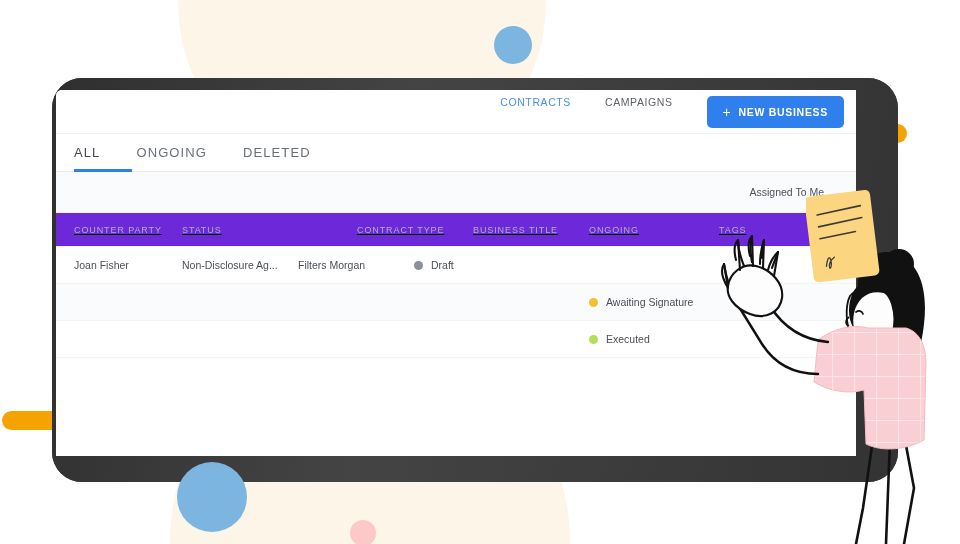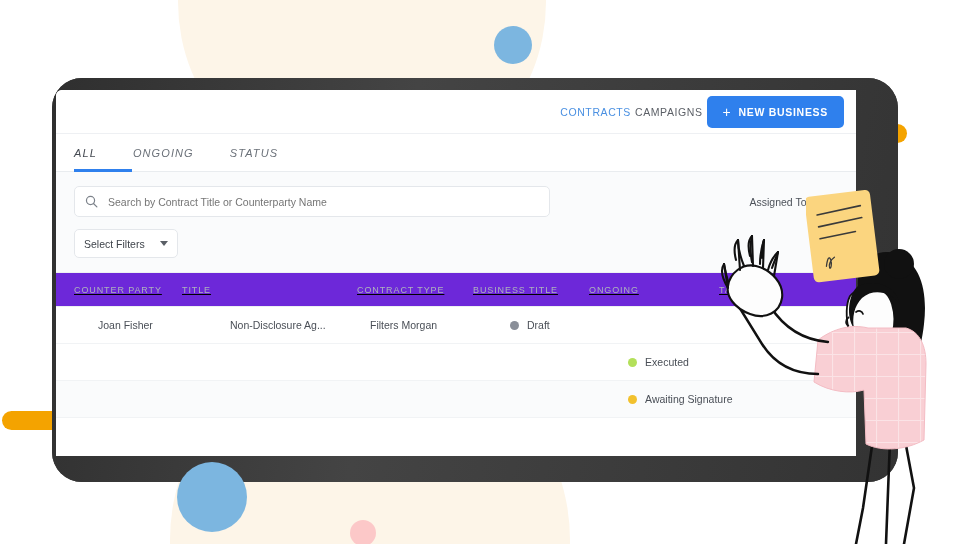--- a/index.html
+++ b/index.html
@@ -90,21 +90,21 @@
   }
   #logo { display: flex; align-items: center; gap: 6px; }
   #logo-mark { width: 18px; height: 20px; display: block; }
   #logo-text {
     font-size: 14.5px; letter-spacing: 1.6px; font-weight: 400;
   }
   #logo-text .spot { color: #9fb3cc; }
   #logo-text .draft { color: #2f4562; font-weight: 700; }
   #topnav {
     margin-left: auto;
-    display: flex; align-items: center; gap: 4px;
+    display: flex; gap: 34px;
   }
   .topnav-link {
     font-size: 10.5px; letter-spacing: 0.6px;
     color: #5b5f66; cursor: pointer; white-space: nowrap;
   }
   .topnav-link.active { color: #4a90e2; }
   #new-workflow-btn {
     display: flex; align-items: center; gap: 7px;
     background: #2f80ed; color: #fff;
     font-size: 10.5px; font-weight: 700; letter-spacing: 0.7px;
@@ -116,22 +116,22 @@
   
   #tabs-row {
     position: relative;
     height: 38px;
     background: #ffffff;
     display: flex; align-items: center;
     padding-left: 18px; gap: 36px;
     border-bottom: 1px solid #e9ecef;
   }
   .tab {
-    font-size: 11px; letter-spacing: 1.1px;
-    color: #454a52; cursor: pointer; white-space: nowrap; font-style: italic;
+    font-size: 13px; letter-spacing: 1.1px;
+    color: #454a52; cursor: pointer; white-space: nowrap;
   }
   .tab.inactive { color: #6a7078; }
   #tab-underline {
     position: absolute; left: 18px; bottom: -1px;
     width: 58px; height: 3px; background: #2f80ed;
   }
 
   
   #filter-zone {
     background: #fafbfc;
@@ -188,21 +188,21 @@
   }
   .tr {
     display: flex; align-items: center;
     height: 37px;
     padding: 0 10px;
     border-bottom: 1px solid #f1f3f5;
   }
   .tr.alt { background: #fafbfc; }
   .td {
     font-size: 10.5px; color: #4a4f57;
-    white-space: nowrap; overflow: hidden; margin-left: 24px;
+    white-space: nowrap; overflow: hidden;
   }
   
   .c-counter  { width: 116px; padding-left: 8px; }
   .c-title    { width: 175px; }
   .c-type     { width: 116px; }
   .c-user     { width: 116px; }
   .c-status   { width: 130px; }
   .c-tags     { width: 100px; }
 
   .skel {
@@ -264,83 +264,72 @@
         <button id="new-workflow-btn">
           <span class="plus">+</span>
           <span>NEW BUSINESS</span>
         </button>
       </nav>
     </div>
 
     <div id="tabs-row">
       <span class="tab">ALL</span>
       <span class="tab inactive">ONGOING</span>
-      <span class="tab inactive">STATUS</span>
+      <span class="tab inactive">DELETED</span>
       <div id="tab-underline"></div>
     </div>
 
     <div id="filter-zone">
       <div id="search-row">
-        <div id="search-box">
-          <svg width="13" height="13" viewBox="0 0 16 16">
-            <circle cx="6.8" cy="6.8" r="5" fill="none" stroke="#7c828a" stroke-width="1.5"></circle>
-            <line x1="10.4" y1="10.4" x2="14.6" y2="14.6" stroke="#7c828a" stroke-width="1.5" stroke-linecap="round"></line>
-          </svg>
-          <input id="search-input" type="text" placeholder="Search by Contract Title or Counterparty Name" style="">
-        </div>
         <span id="assigned-to-me">Assigned To Me</span>
       </div>
 
-      <div id="select-filters">
-        <span id="select-filters-label">Select Filters</span>
-        <span class="caret"></span>
-      </div>
     </div>
 
     <div id="table">
       <div id="table-head">
         <span class="th c-counter">COUNTER PARTY</span>
-        <span class="th c-title">TITLE</span>
+        <span class="th c-title">STATUS</span>
         <span class="th c-type">CONTRACT TYPE</span>
         <span class="th c-user">BUSINESS TITLE</span>
         <span class="th c-status">ONGOING</span>
         <span class="th c-tags">TAGS</span>
       </div>
 
       <div class="tr">
         <span class="td c-counter">Joan Fisher</span>
         <span class="td c-type">Non-Disclosure Ag...</span>
         <span class="td c-user">Filters Morgan</span>
         <span class="td c-status status-cell">
           <span class="dot dot-draft"></span>
           <span class="status-label">Draft</span>
         </span>
         <span class="td c-tags"></span>
       </div>
 
+      <div class="tr alt">
+        <span class="td c-counter"><span class="skel skel-counter"></span></span>
+        <span class="td c-title"><span class="skel skel-title"></span></span>
+        <span class="td c-type"><span class="skel skel-type"></span></span>
+        <span class="td c-user"><span class="skel skel-user"></span></span>
+        <span class="td c-status status-cell">
+          <span class="dot dot-awaiting"></span>
+          <span class="status-label">Awaiting Signature</span>
+        </span>
+        <span class="td c-tags"></span>
+      </div>
+
       <div class="tr">
         <span class="td c-counter"><span class="skel skel-counter"></span></span>
         <span class="td c-title"><span class="skel skel-title"></span></span>
         <span class="td c-type"><span class="skel skel-type"></span></span>
         <span class="td c-user"><span class="skel skel-user"></span></span>
         <span class="td c-status status-cell">
           <span class="dot dot-executed"></span>
           <span class="status-label">Executed</span>
-        </span>
-        <span class="td c-tags"></span>
-      </div>
-
-      <div class="tr alt">
-        <span class="td c-counter"><span class="skel skel-counter"></span></span>
-        <span class="td c-title"><span class="skel skel-title"></span></span>
-        <span class="td c-type"><span class="skel skel-type"></span></span>
-        <span class="td c-user"><span class="skel skel-user"></span></span>
-        <span class="td c-status status-cell">
-          <span class="dot dot-awaiting"></span>
-          <span class="status-label">Awaiting Signature</span>
         </span>
         <span class="td c-tags"></span>
       </div>
     </div>
   </div>
 
   <svg id="illustration" viewBox="0 0 260 366">
 
     <path d="M196,100 C214,96 222,112 218,132 L214,190" fill="none" stroke="#111" stroke-width="2.4" stroke-linecap="round"></path>
 

